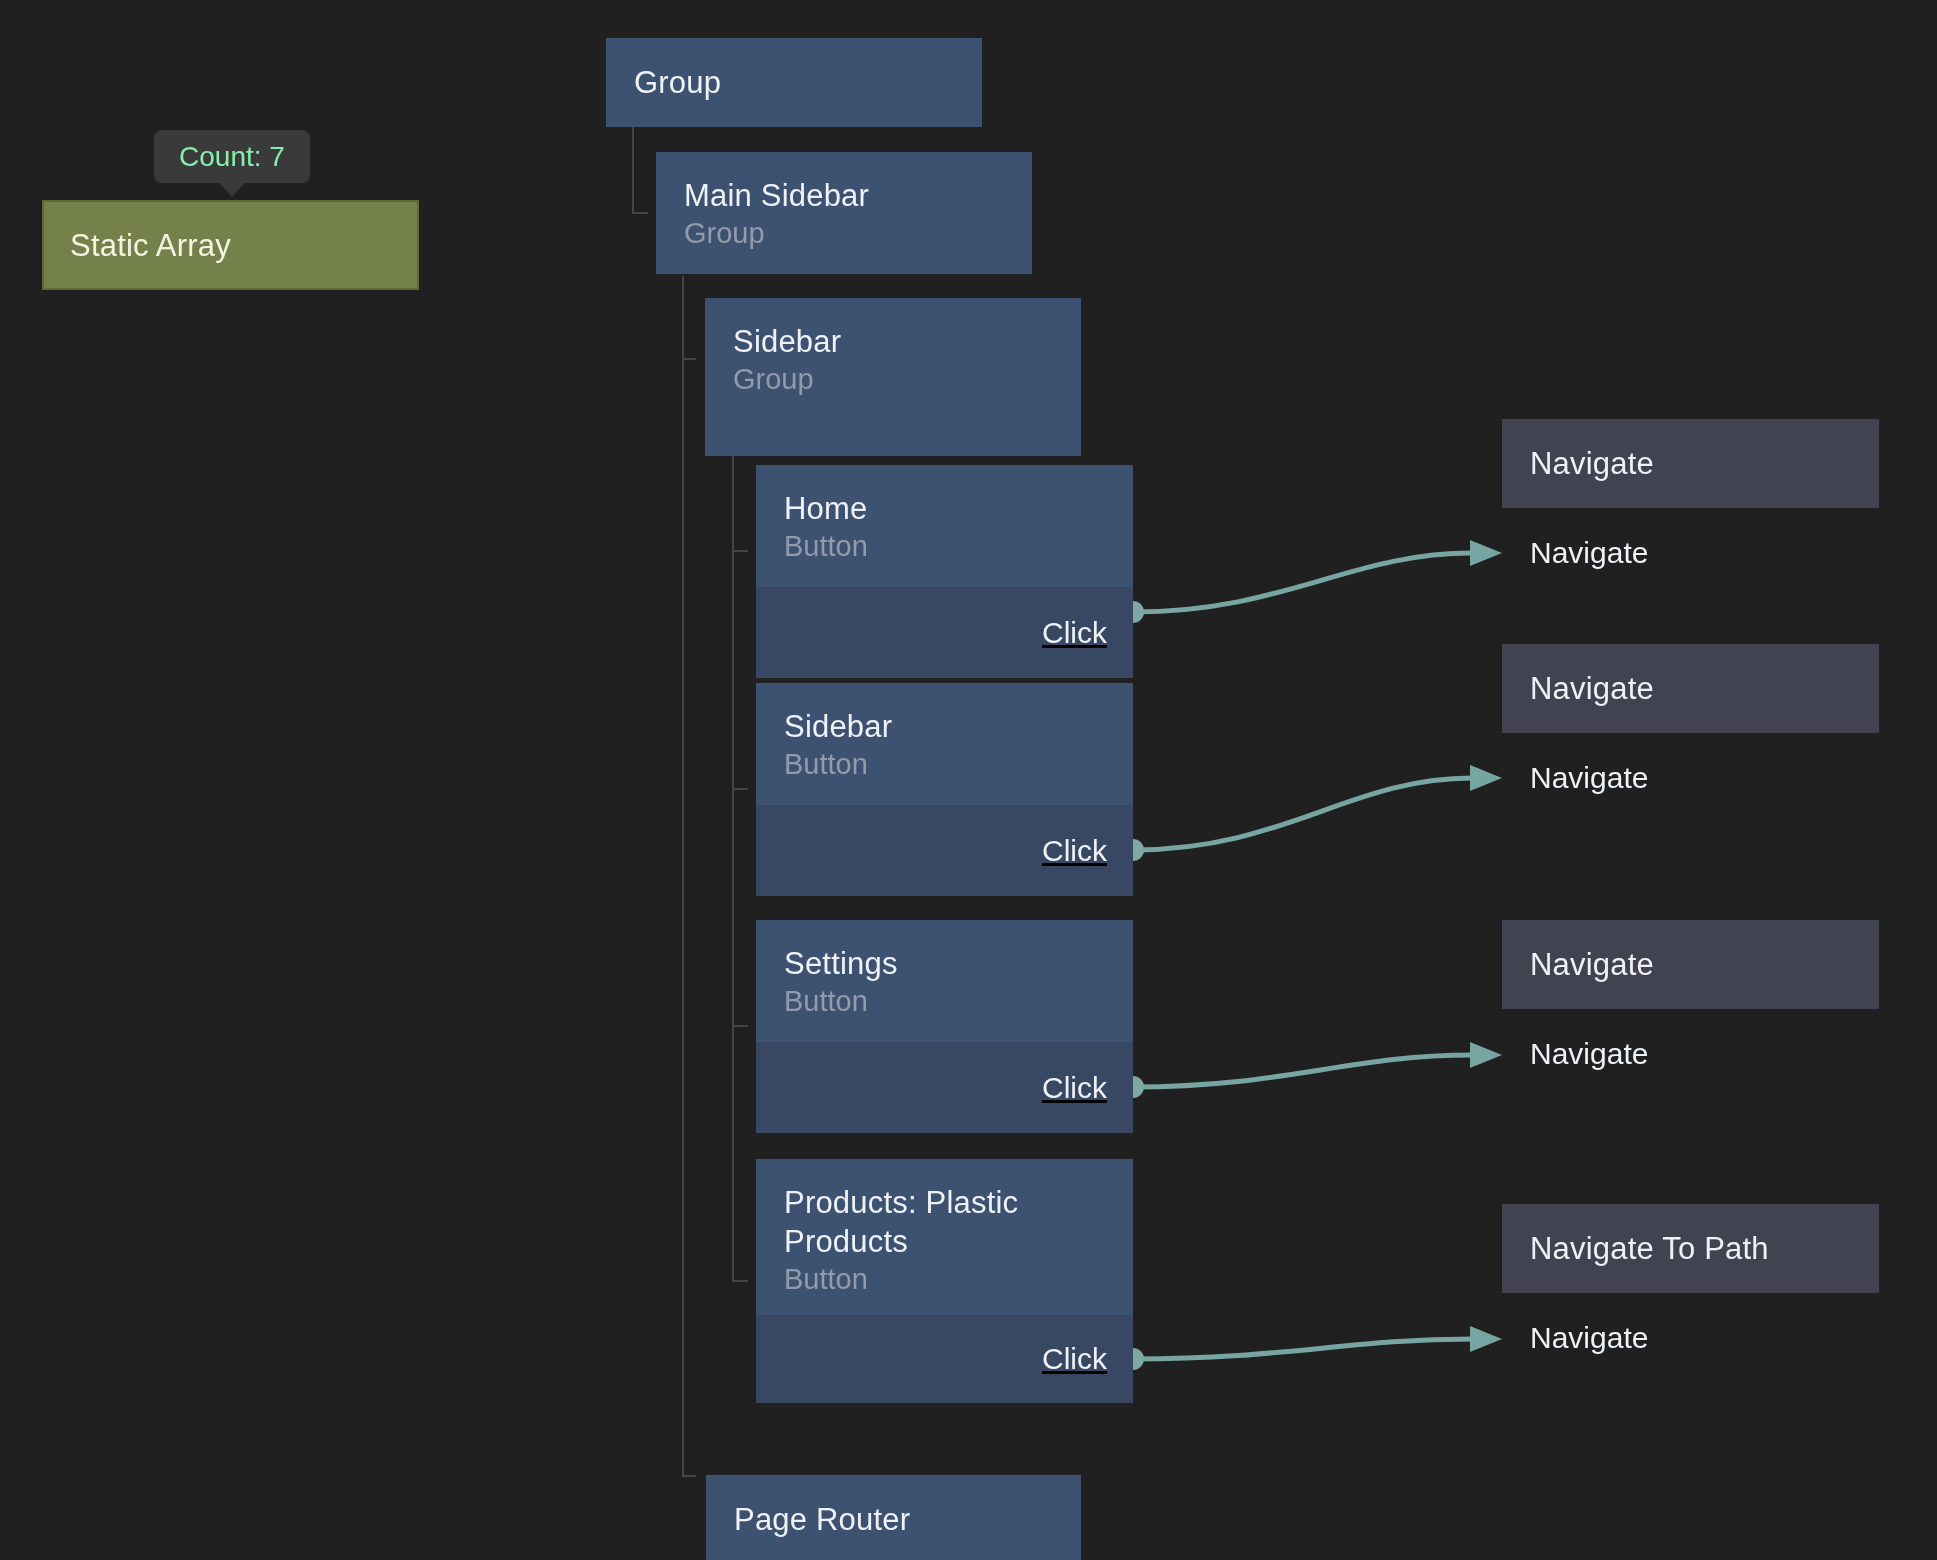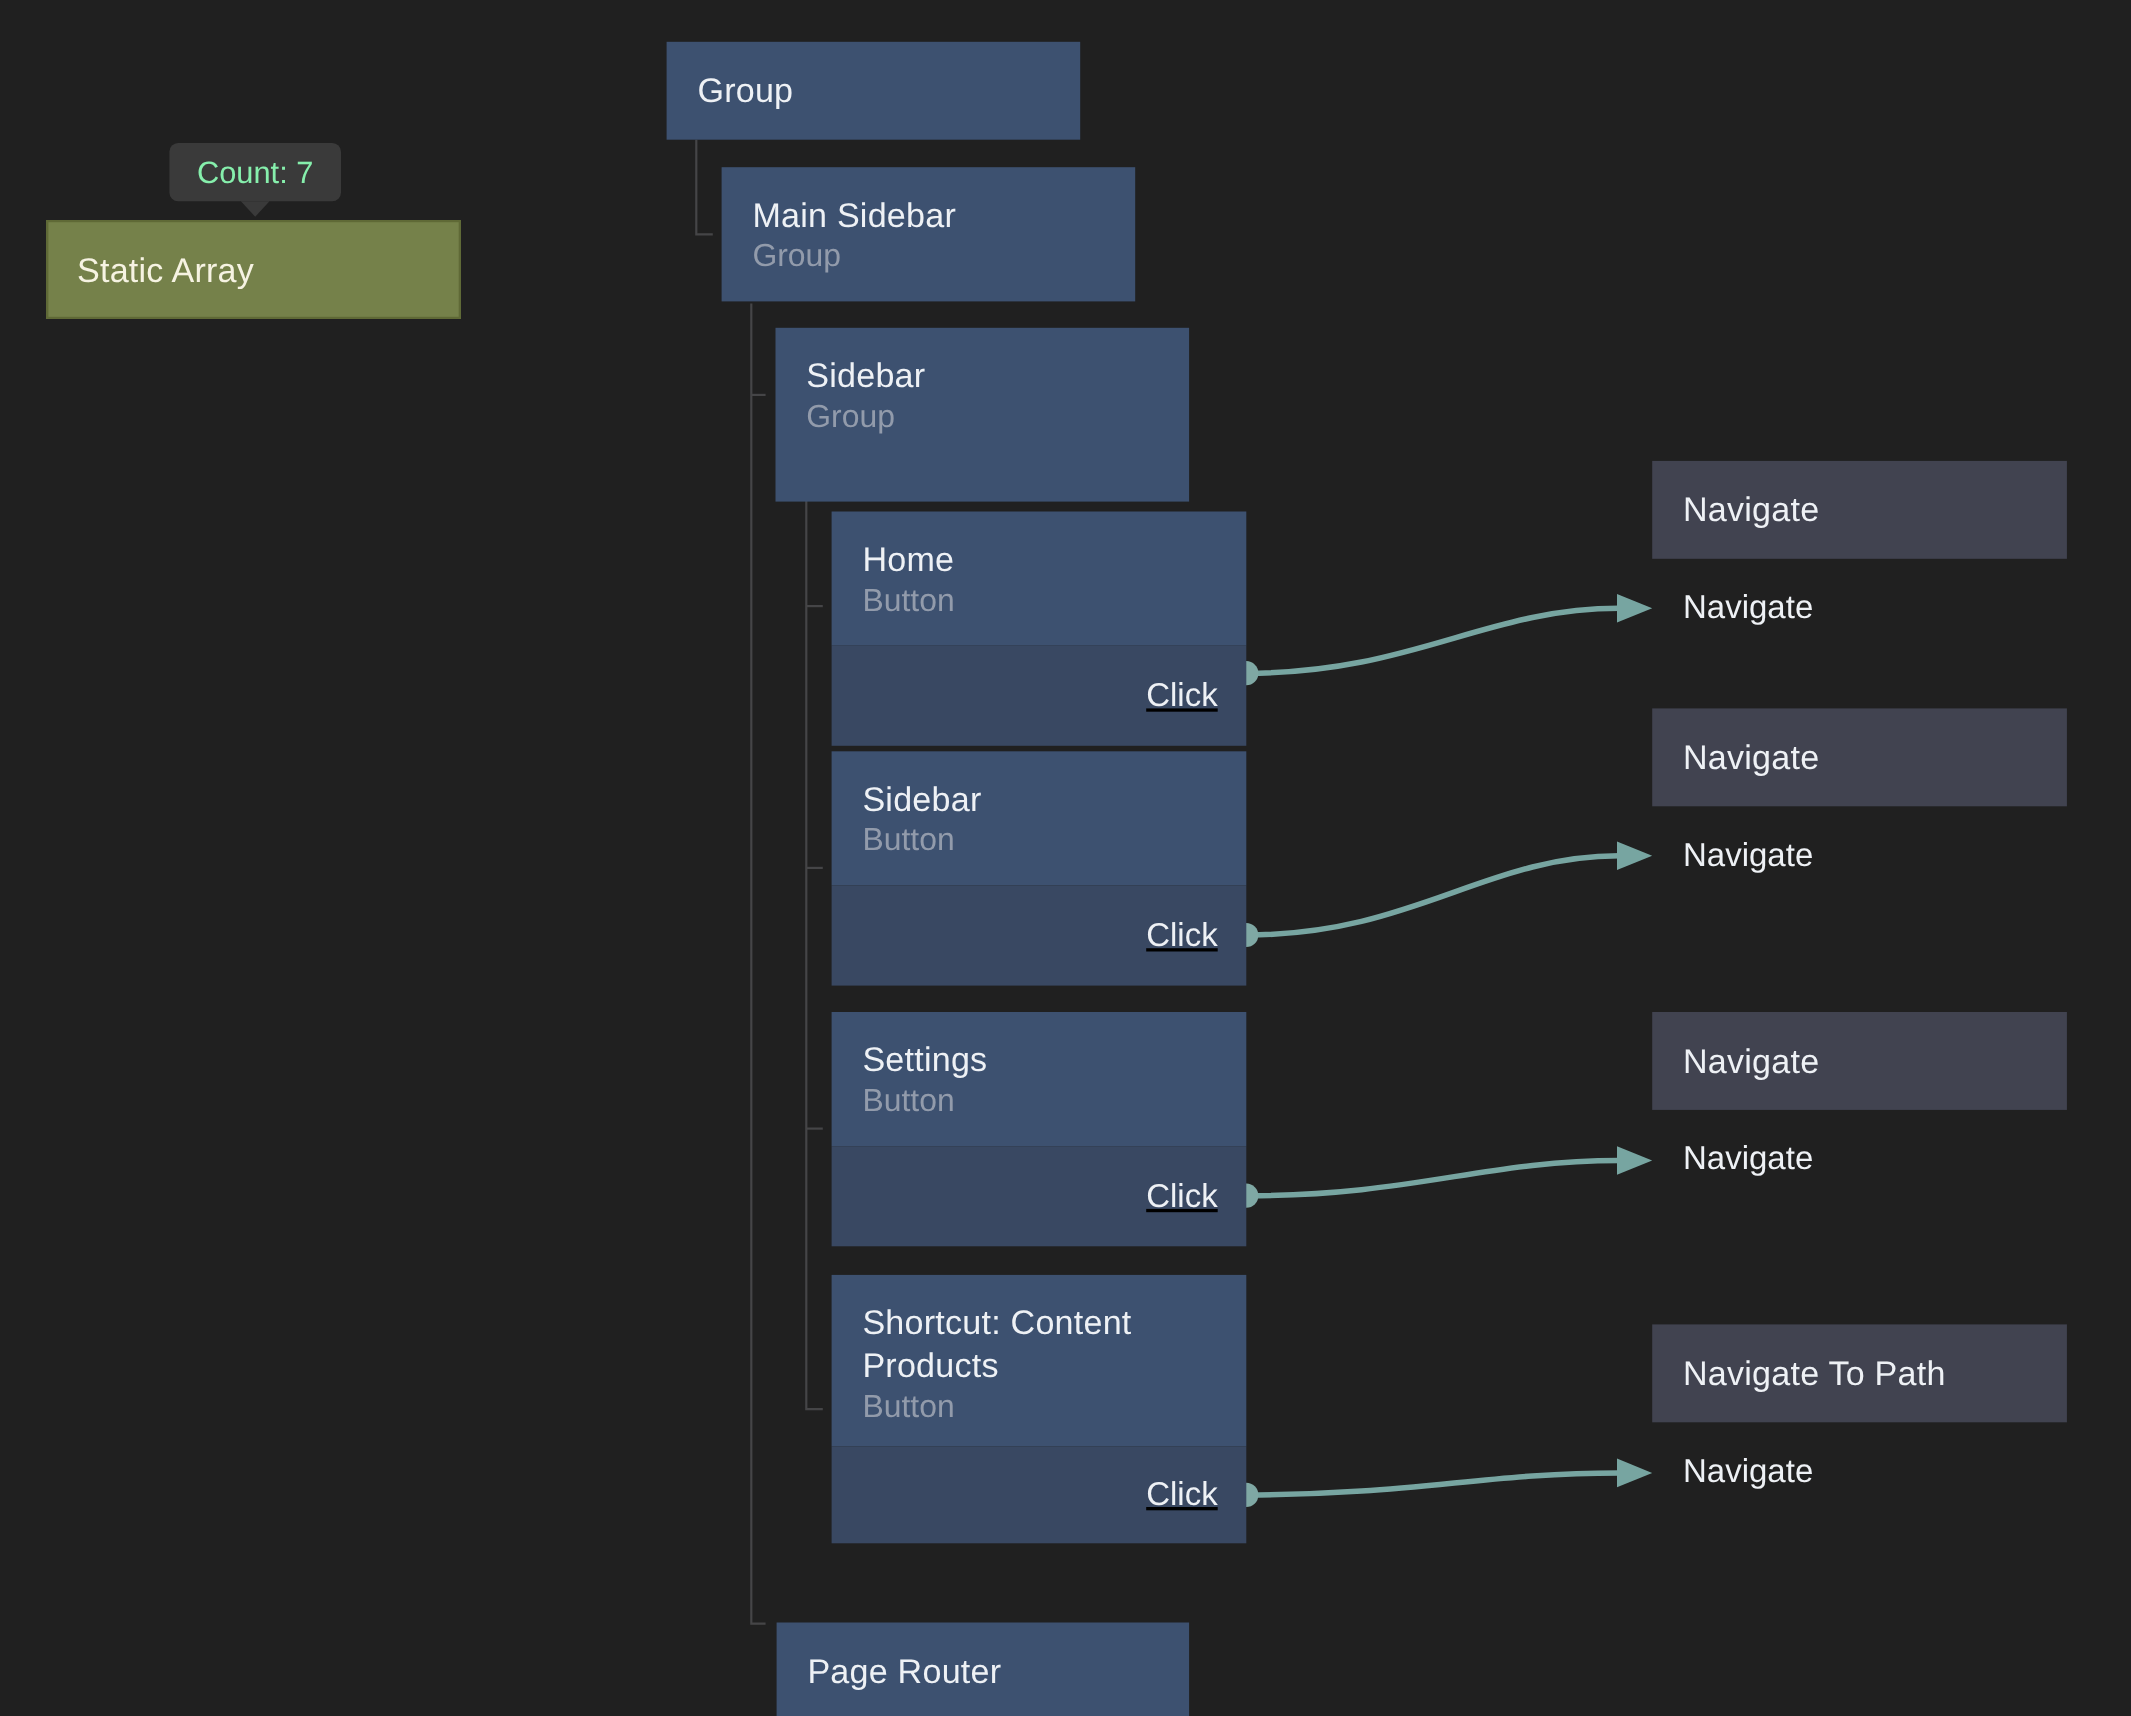--- a/index.html
+++ b/index.html
@@ -182,21 +182,21 @@
       <div class="title">Settings</div>
       <div class="subtitle">Button</div>
     </div>
     <div class="ports">
       <span class="port-label">Click</span>
     </div>
   </div>
 
   <div class="node blue" id="node-shortcut">
     <div class="head">
-      <div class="title">Shortcut: Content Products</div>
+      <div class="title">Products: Plastic Products</div>
       <div class="subtitle">Button</div>
     </div>
     <div class="ports">
       <span class="port-label">Click</span>
     </div>
   </div>
 
   <div class="node blue" id="node-page-router">
     <div class="head center">
       <span class="title">Page Router</span>

